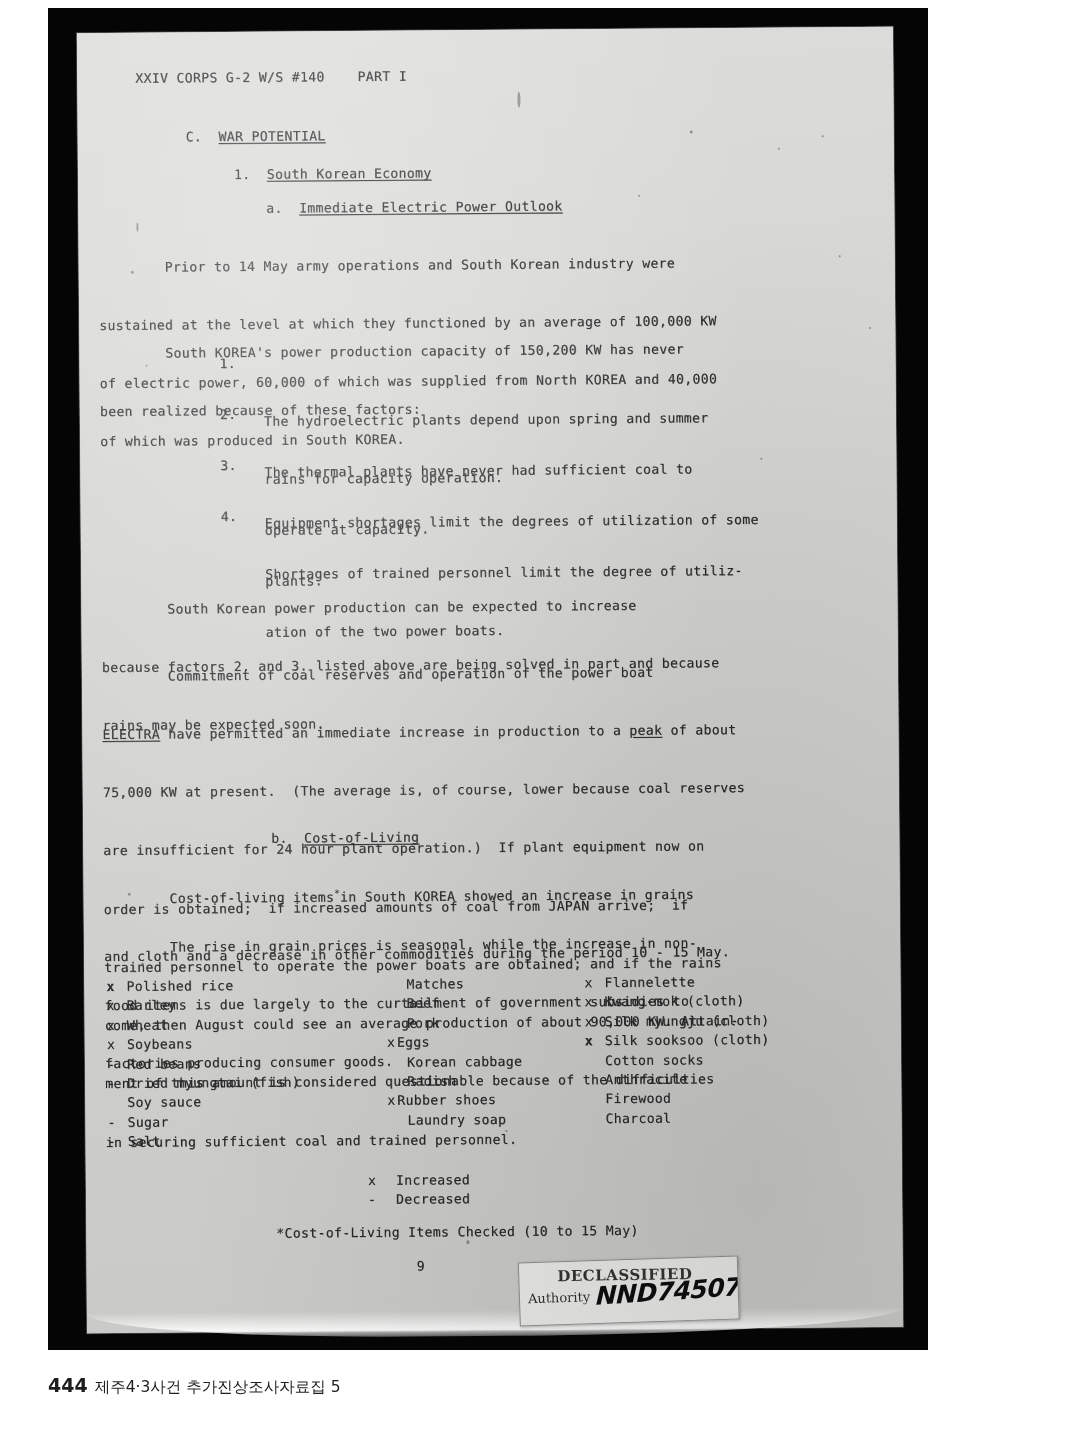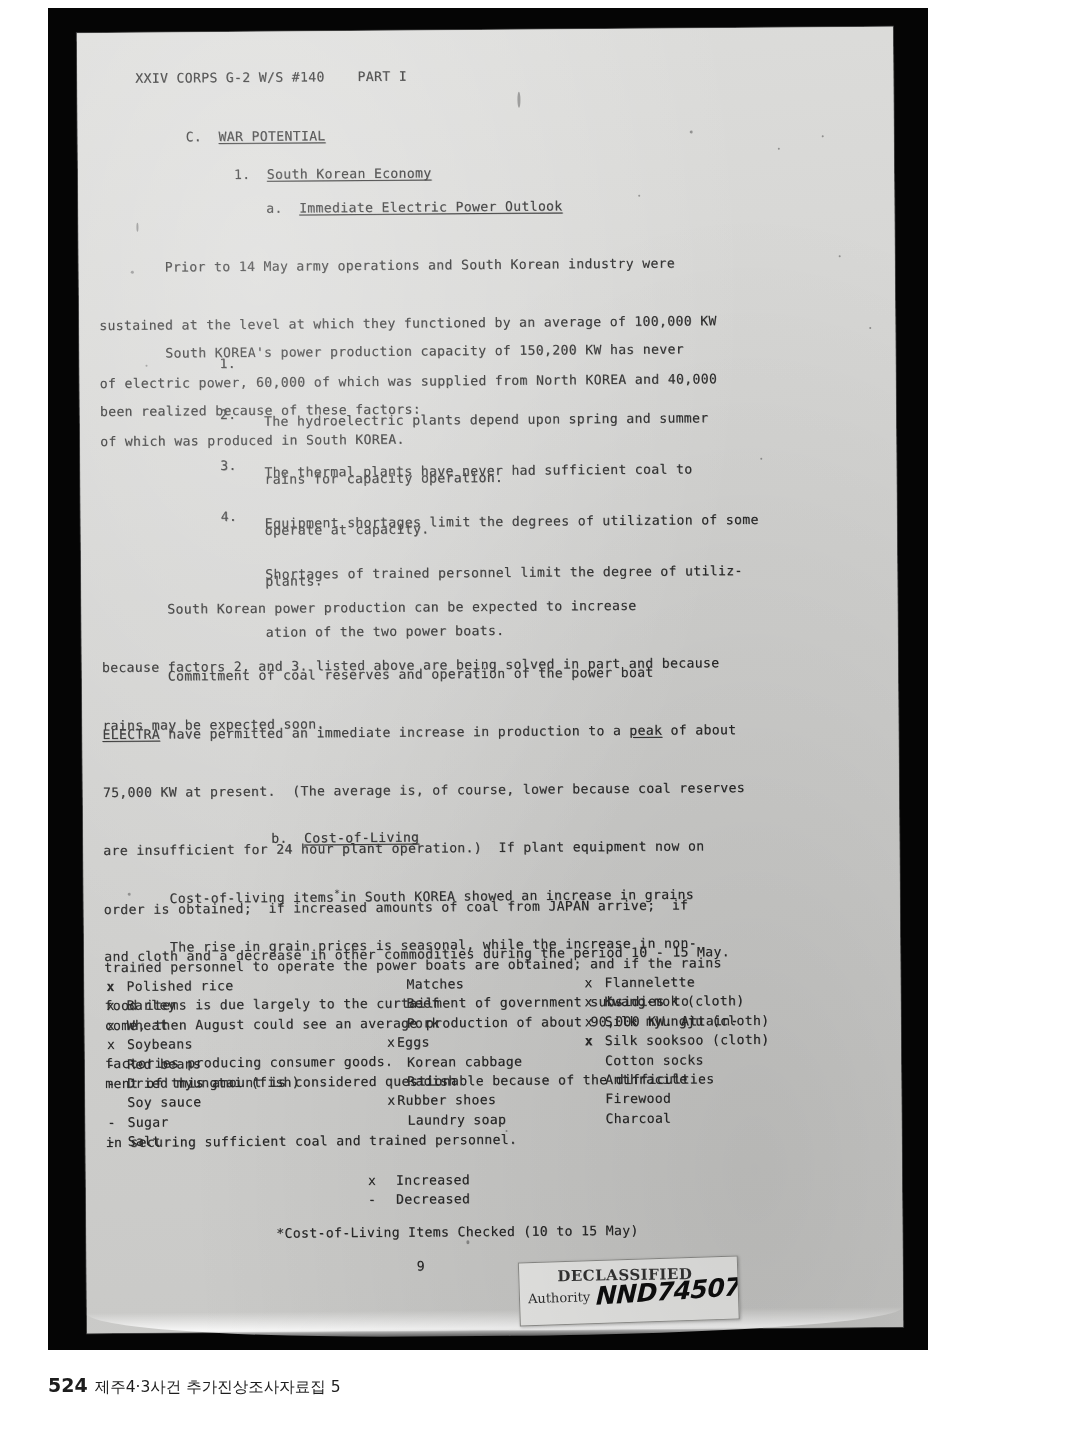--- a/index.html
+++ b/index.html
@@ -336,13 +336,13 @@
     <div class="speck" style="left:744px; top:108px; width:2px; height:2px;"></div>
     <div class="speck" style="left:560px; top:166px; width:2px; height:2px;"></div>
     <div class="speck" style="left:760px; top:228px; width:2px; height:2px;"></div>
     <div class="speck" style="left:790px; top:300px; width:2px; height:2px;"></div>
     <div class="speck" style="left:680px; top:430px; width:2px; height:2px;"></div>
     <div class="speck" style="left:380px; top:1210px; width:3px; height:4px;"></div>
     <div class="speck" style="left:420px; top:1100px; width:2px; height:2px;"></div>
   </div>
 </div>
 
-<div class="caption"><span class="pg">524</span><span>제주4·3사건 추가진상조사자료집 5</span></div>
+<div class="caption"><span class="pg">444</span><span>제주4·3사건 추가진상조사자료집 5</span></div>
 
 </body></html>

